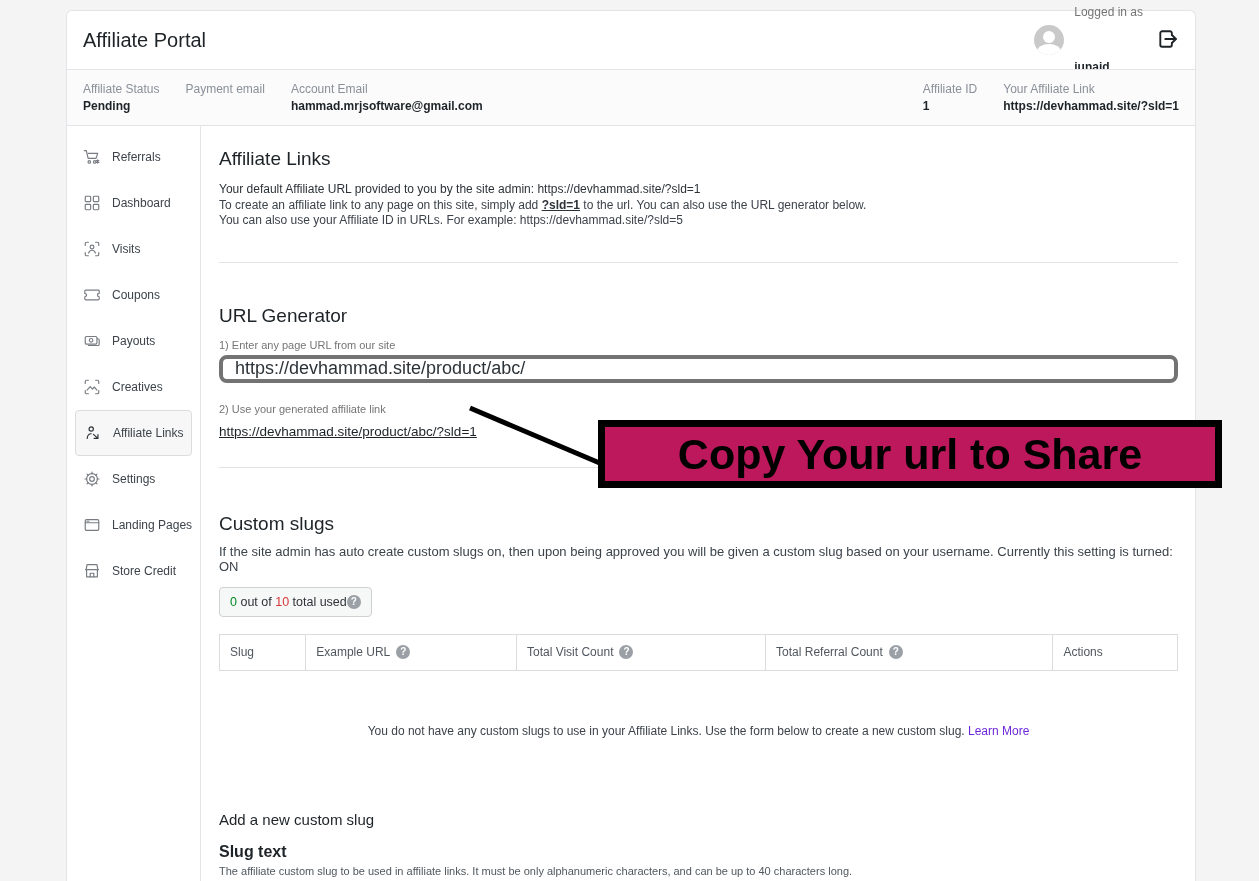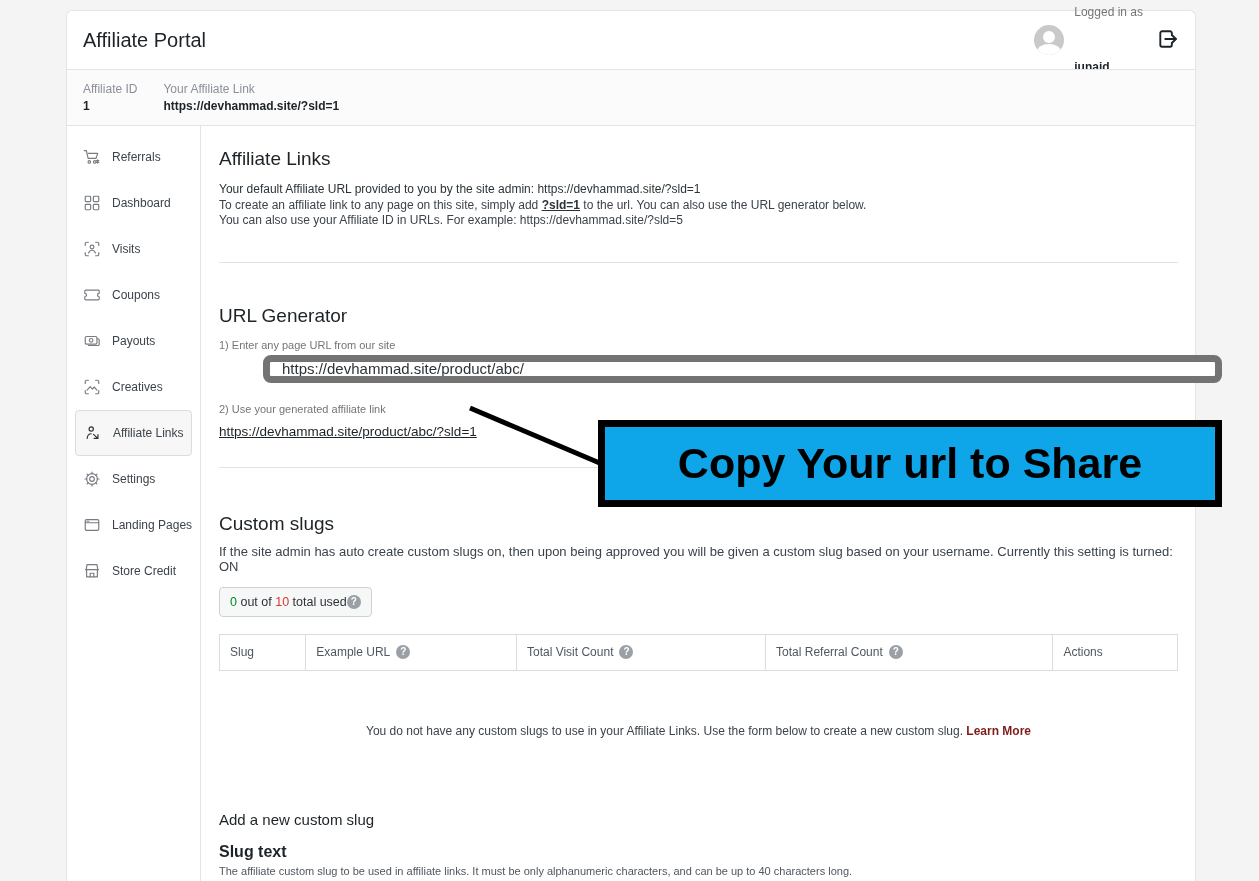--- a/index.html
+++ b/index.html
@@ -72,24 +72,23 @@
   .sec-al { margin:8px 0 12px; }
   p.line { font-size:12px; line-height:15.5px; color:#3c434a; }
   p.line.bold, .b { font-weight:400; color:#2c3338; }
   a.inline-link { color:#2c3338; font-weight:700; text-decoration:underline; }
   hr.div { border:none; border-top:1px solid #e3e3e3; }
   .hr1 { margin:33px 0 0; }
   .hr2 { margin:27px 0 0; }
   .sec-url { margin:42px 0 0; }
   .field-label { font-size:11px; color:#757575; margin:12px 0 4px; }
   .text-input {
-    width:100%; height:28px; border:7px solid #737373; border-radius:8px;
-    padding:0 12px; font-size:15px; color:#2c3338; background:#fff;
+    width:100%; height:28px; border:4px solid #737373; border-radius:8px;
+    padding:0 12px; font-size:18px; color:#2c3338; background:#fff;
     font-family:"Liberation Sans", sans-serif;
-    margin-left:44px;
   }
   .step2 { margin-top:20px; }
   .gen-link { display:inline-block; margin-top:5px; font-size:13.5px; color:#1d2327; text-decoration:underline; }
   .sec-cs { margin-top:45px; }
   .cs-desc { margin-top:9px; font-size:13px; color:#3c434a; }
   .usage-badge {
     display:inline-flex; align-items:center; margin-top:13px;
     background:#f6f7f7; border:1px solid #d0d0d0; border-radius:4px;
     padding:7px 10px; font-size:12.5px; color:#2c3338;
   }
@@ -98,29 +97,29 @@
     width:14px; height:14px; border-radius:50%; background:#9aa0a6;
     color:#fff; font-size:10px; font-weight:700; line-height:1;
   }
   table.slugs { width:100%; border-collapse:collapse; margin-top:17px; }
   table.slugs th {
     border:1px solid #dcdcde; height:36px; padding:0 10px;
     font-size:12px; font-weight:400; color:#50575e; text-align:left;
   }
   table.slugs th .th-inner { display:flex; align-items:center; gap:6px; }
   .empty-msg { margin-top:53px; text-align:center; font-size:12px; color:#3c434a; }
-  .learn-more { color:#7f1d1d; text-decoration:none;font-weight:bold; }
+  .learn-more { color:#6d28d9; text-decoration:none; }
   .sec-add { margin-top:73px; font-size:15px; font-weight:500; color:#1d2327; }
   .slug-label { margin-top:15px; font-size:16px; font-weight:700; color:#1d2327; }
   .slug-desc { margin-top:4px; font-size:11px; color:#50575e; }
   .slug-input { margin-top:10px; border-radius:10px; }
   
   .annotation-box {
-    position:absolute; left:598px; top:420px; width:624px; height:87px;
-    background:#0ea5e9; border:7px solid #000; z-index:20;
+    position:absolute; left:598px; top:420px; width:624px; height:68px;
+    background:#be185d; border:7px solid #000; z-index:20;
     display:flex; align-items:center; justify-content:center;
   }
   .annotation-text { font-size:43px; font-weight:700; color:#000; white-space:nowrap; }
   .annotation-arrow { position:absolute; left:462px; top:400px; z-index:19; }
   svg.icn { stroke:#787c82; fill:none; stroke-width:1.3; stroke-linecap:round; stroke-linejoin:round; }
   .side-item.active svg.icn { stroke:#2c3338; }
 </style>
 </head>
 <body>
 
@@ -142,20 +141,34 @@
             <path d="M14 6.8 17.2 10 14 13.2"></path>
           </svg>
         </span>
       </button>
     </div>
   </div>
 
   <div class="infobar">
     <div class="info-group">
       <div class="info-field">
+        <span class="lbl">Affiliate Status</span>
+        <span class="val">Pending</span>
+      </div>
+      <div class="info-field">
+        <span class="lbl">Payment email</span>
+        <span class="val"></span>
+      </div>
+      <div class="info-field">
+        <span class="lbl">Account Email</span>
+        <span class="val">hammad.mrjsoftware@gmail.com</span>
+      </div>
+    </div>
+    <div class="info-group">
+      <div class="info-field">
         <span class="lbl">Affiliate ID</span>
         <span class="val">1</span>
       </div>
       <div class="info-field">
         <span class="lbl">Your Affiliate Link</span>
         <span class="val">https://devhammad.site/?sld=1</span>
       </div>
     </div>
   </div>
 

